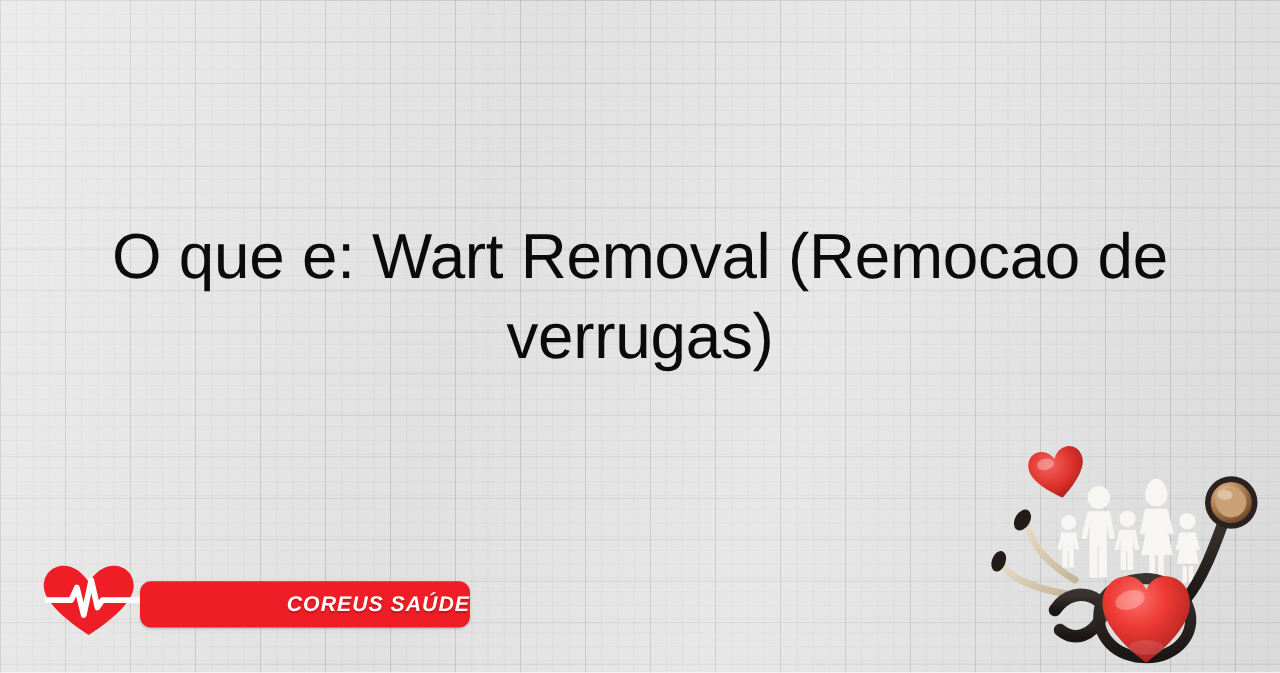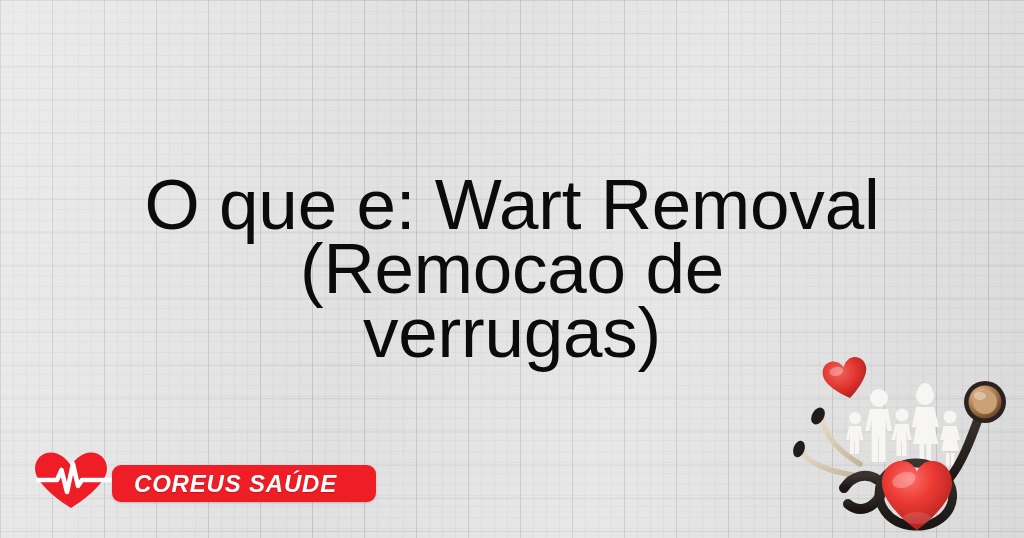--- a/index.html
+++ b/index.html
@@ -41,21 +41,21 @@
     mix-blend-mode: normal;
   }
 
   
   #title-block {
     position: absolute;
     left: 30px;
     top: 173px;
     width: 964px;
     text-align: center;
-    font-size: 71px;
+    font-size: 51px;
     line-height: 64px;
     font-weight: 400;
     color: #0b0b0b;
     letter-spacing: -0.2px;
     white-space: pre-line;
     font-family: "Liberation Sans", sans-serif;
   }
 
   
   #brand-lockup {
@@ -81,24 +81,24 @@
     background: #ee1d26;
     border-radius: 9px;
     box-shadow: 0 1px 2px rgba(0,0,0,0.18);
   }
   #brand-badge-text {
     position: absolute;
     left: 0;
     right: 0;
     top: 50%;
     transform: translateY(-50%);
-    text-align: left;
+    text-align: right;
     padding-left: 22px;
     color: #ffffff;
-    font-size: 24px;
+    font-size: 17px;
     font-weight: 700;
     font-style: italic;
     letter-spacing: 0.8px;
     font-family: "Liberation Sans", sans-serif;
     text-shadow: 0 1px 1px rgba(120,0,0,0.35);
   }
 
   
   #medical-illustration {
     position: absolute;

